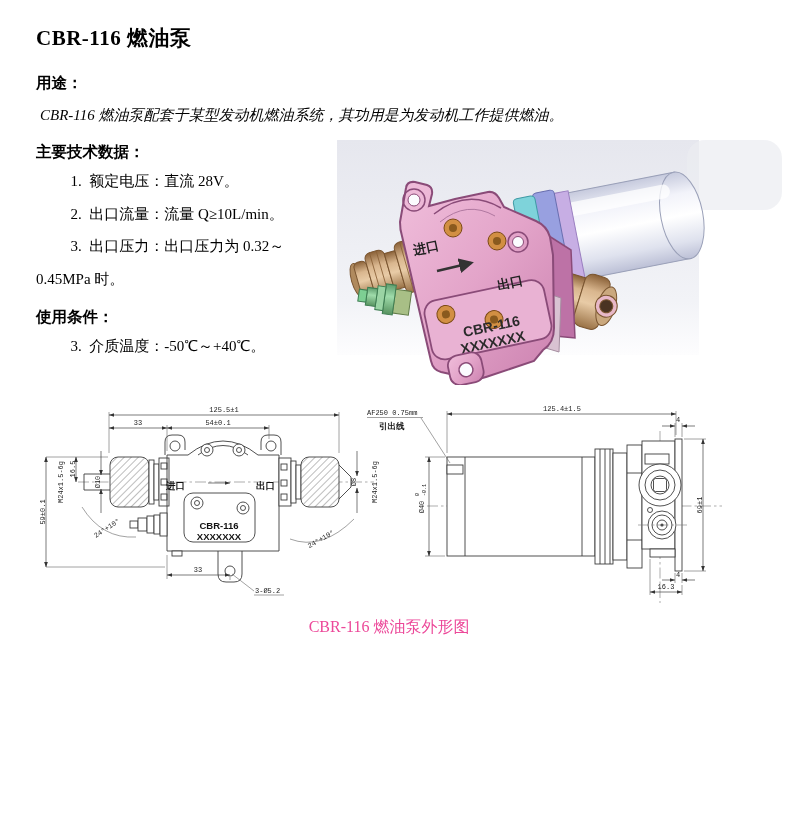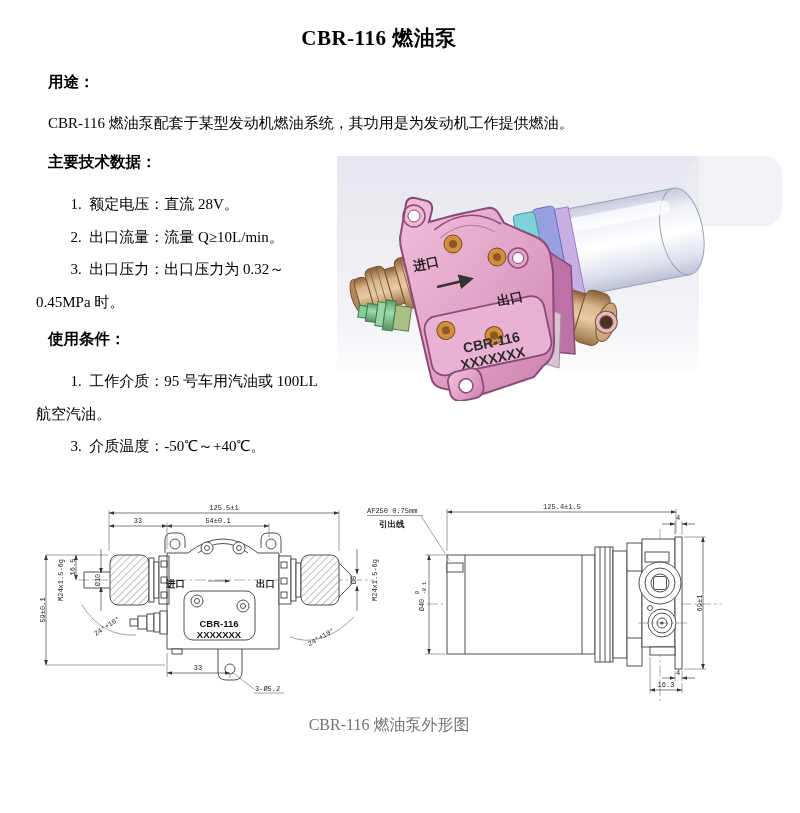--- a/index.html
+++ b/index.html
@@ -1,25 +1,25 @@
 <!DOCTYPE html>
 <html><head>
 <meta charset="utf-8">
 <style>
   html,body{margin:0;padding:0;background:#fff;}
   body{width:800px;height:813px;font-family:"Liberation Serif",serif;color:#000;overflow:hidden;}
   .page{padding:22px 18px 0 36px;}
-  .title{font-size:21px;font-weight:bold;text-align:center;margin:2px 60px 18px 0;letter-spacing:.5px;}
-  .sec-heading{font-family:Liberation Mono, monospace;font-weight:bold;font-size:15.5px;line-height:26px;margin:12px;}
+  .title{font-size:21px;font-weight:bold;margin:2px 60px 18px 0;letter-spacing:.5px;}
+  .sec-heading{font-family:Liberation Sans, sans-serif;font-weight:bold;font-size:15.5px;line-height:26px;margin:0;}
   .sec-heading.gap{margin-top:9px;}
-  .intro{font-size:15px;line-height:30px;margin:12px;}
+  .intro{font-size:15px;line-height:30px;margin:4px;font-style:italic;}
   .item{font-size:15px;line-height:32.5px;margin:0;text-indent:2.3em;white-space:pre-wrap;}
   .fig3d{float:right;width:445px;height:245px;margin:6px 0 4px 12px;}
   .drawing{clear:both;margin:24px 0 0 -14px;}
-  .caption{font-size:16px;text-align:center;color:#737373;margin:2px 40px 0 0;}
+  .caption{font-size:16px;text-align:center;color:#ec4899;margin:2px 40px 0 0;}
   
   .ln{fill:none;stroke:#3c3c3c;stroke-width:.9;}
   .lnf{fill:#fff;stroke:#3c3c3c;stroke-width:.9;}
   .hatch{fill:url(#hch);stroke:#3c3c3c;stroke-width:.9;}
   .thin{stroke:#555;stroke-width:.55;fill:none;}
   .cl{stroke:#777;stroke-width:.6;stroke-dasharray:11 3 2.5 3;fill:none;}
   .dim{stroke:#444;stroke-width:.7;fill:none;}
   text.d{font:7px "Liberation Mono",monospace;fill:#222;}
   text.dt{font:5px "Liberation Mono",monospace;fill:#222;}
   text.dc{font:bold 9.5px "Liberation Sans",sans-serif;fill:#111;}
@@ -149,21 +149,20 @@
       </g>
     </svg>
   </div>
 
   <div class="sec-heading gap">主要技术数据：</div>
   <p class="item">1.  额定电压：直流 28V。</p>
   <p class="item">2.  出口流量：流量 Q≥10L/min。</p>
   <p class="item">3.  出口压力：出口压力为 0.32～0.45MPa 时。</p>
 
   <div class="sec-heading gap">使用条件：</div>
-  <p class="item">1.  工作介质：95 号车用汽油或 100LL 航空汽油。</p>
   <p class="item">3.  介质温度：-50℃～+40℃。</p>
 
   <div class="drawing">
     <svg width="770" height="222" viewBox="0 0 770 222">
       <defs>
         <pattern id="hch" width="5" height="5" patternUnits="userSpaceOnUse" patternTransform="rotate(45)">
           <rect width="5" height="5" fill="#fff"></rect>
           <line x1="0" y1="0" x2="0" y2="5" stroke="#5a5a5a" stroke-width="0.8"></line>
         </pattern>
         <marker id="ar" viewBox="0 0 10 10" refX="9.5" refY="5" markerWidth="8" markerHeight="8" orient="auto-start-reverse">

